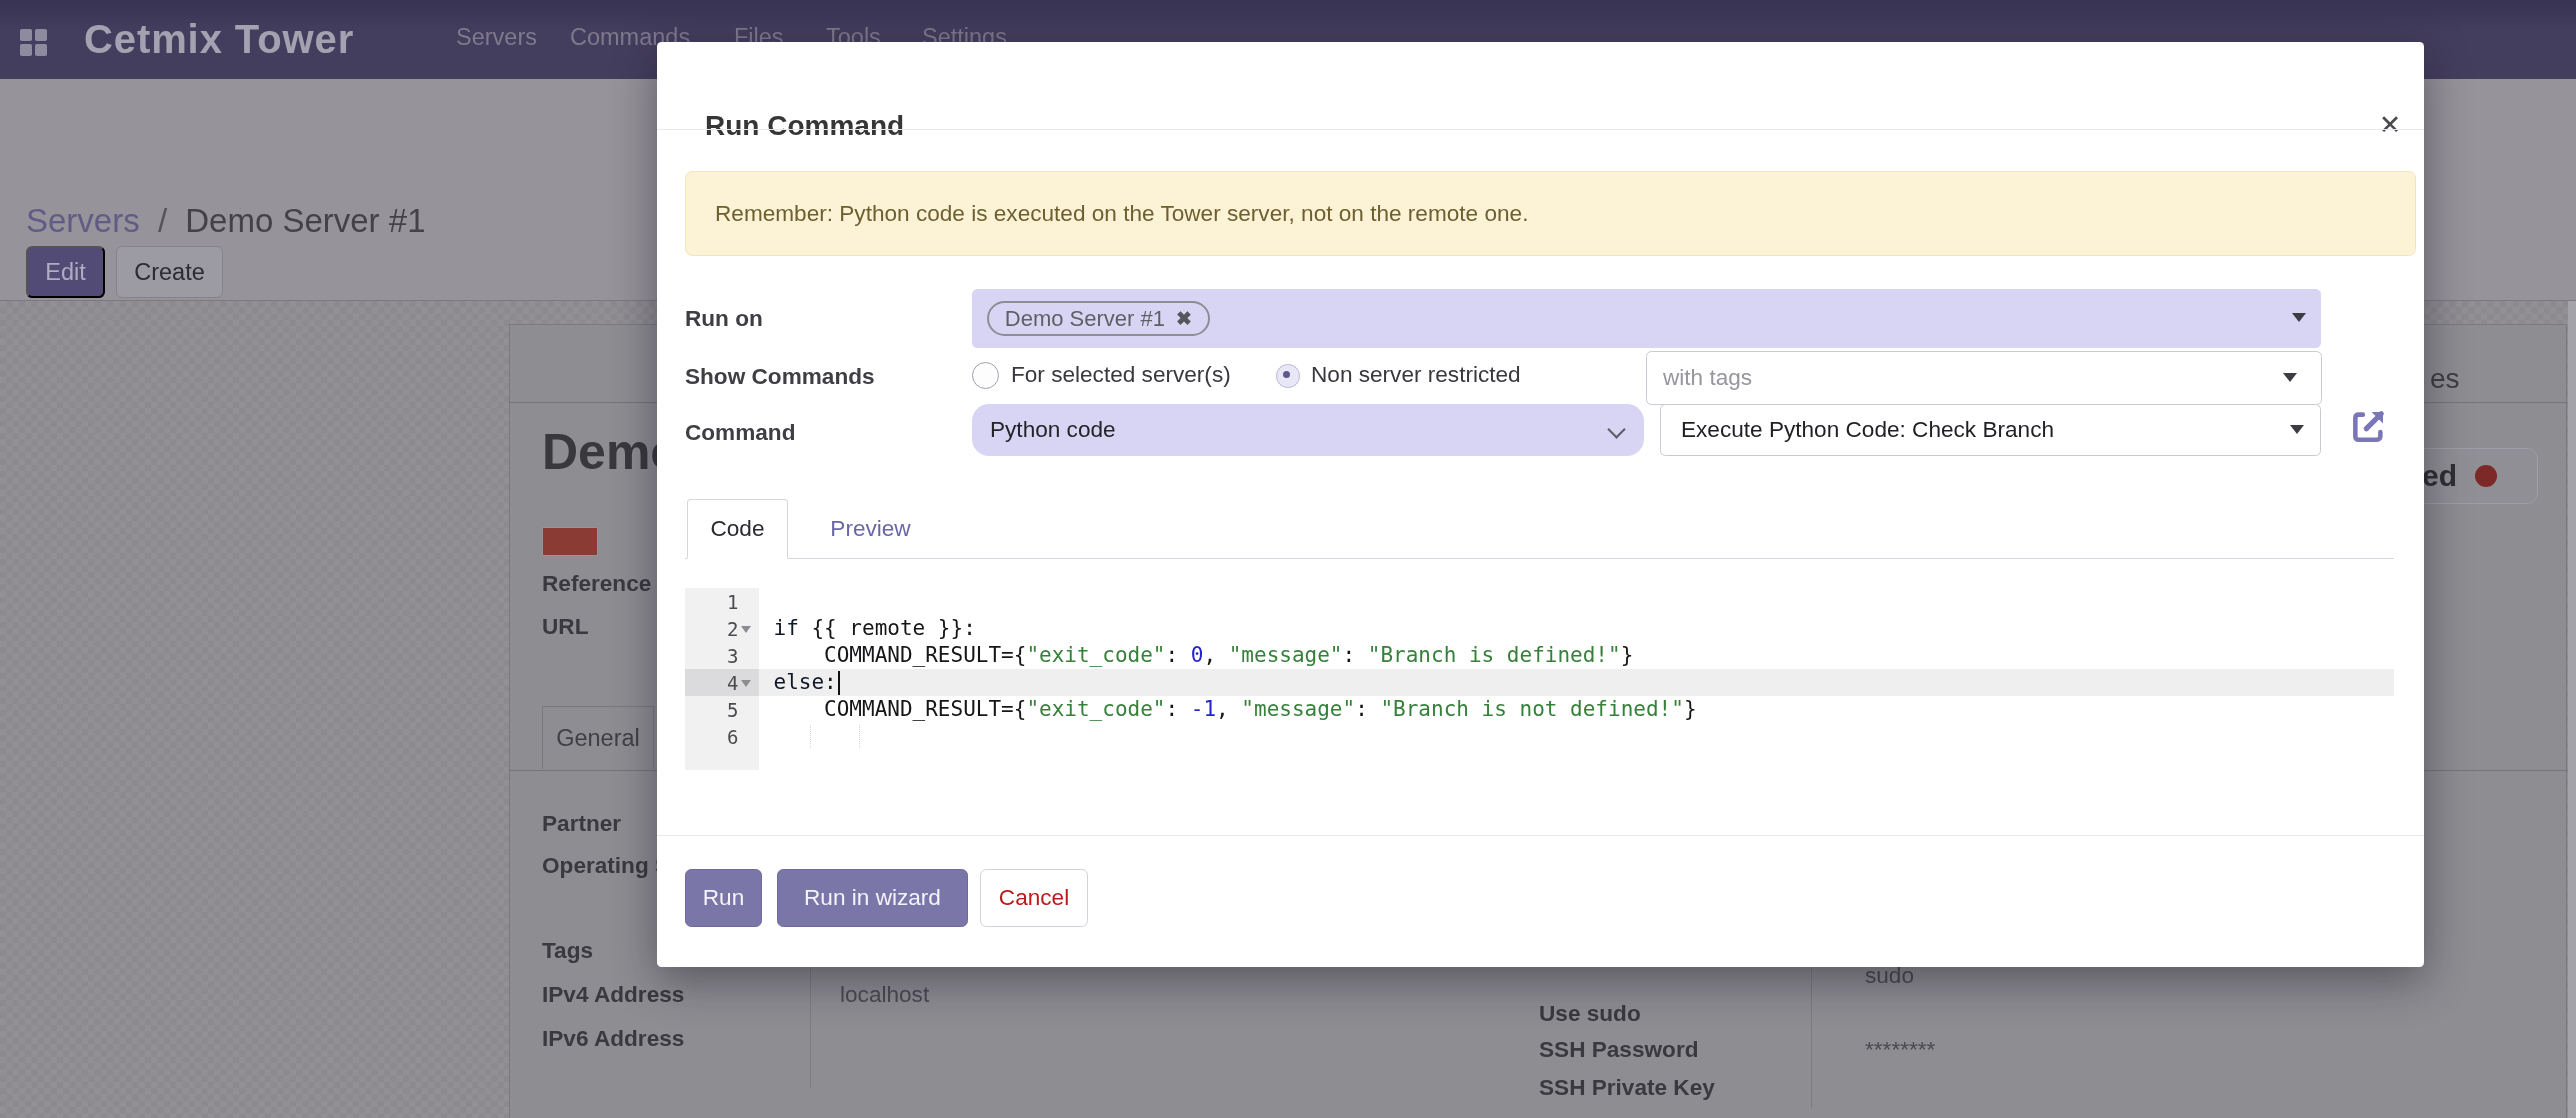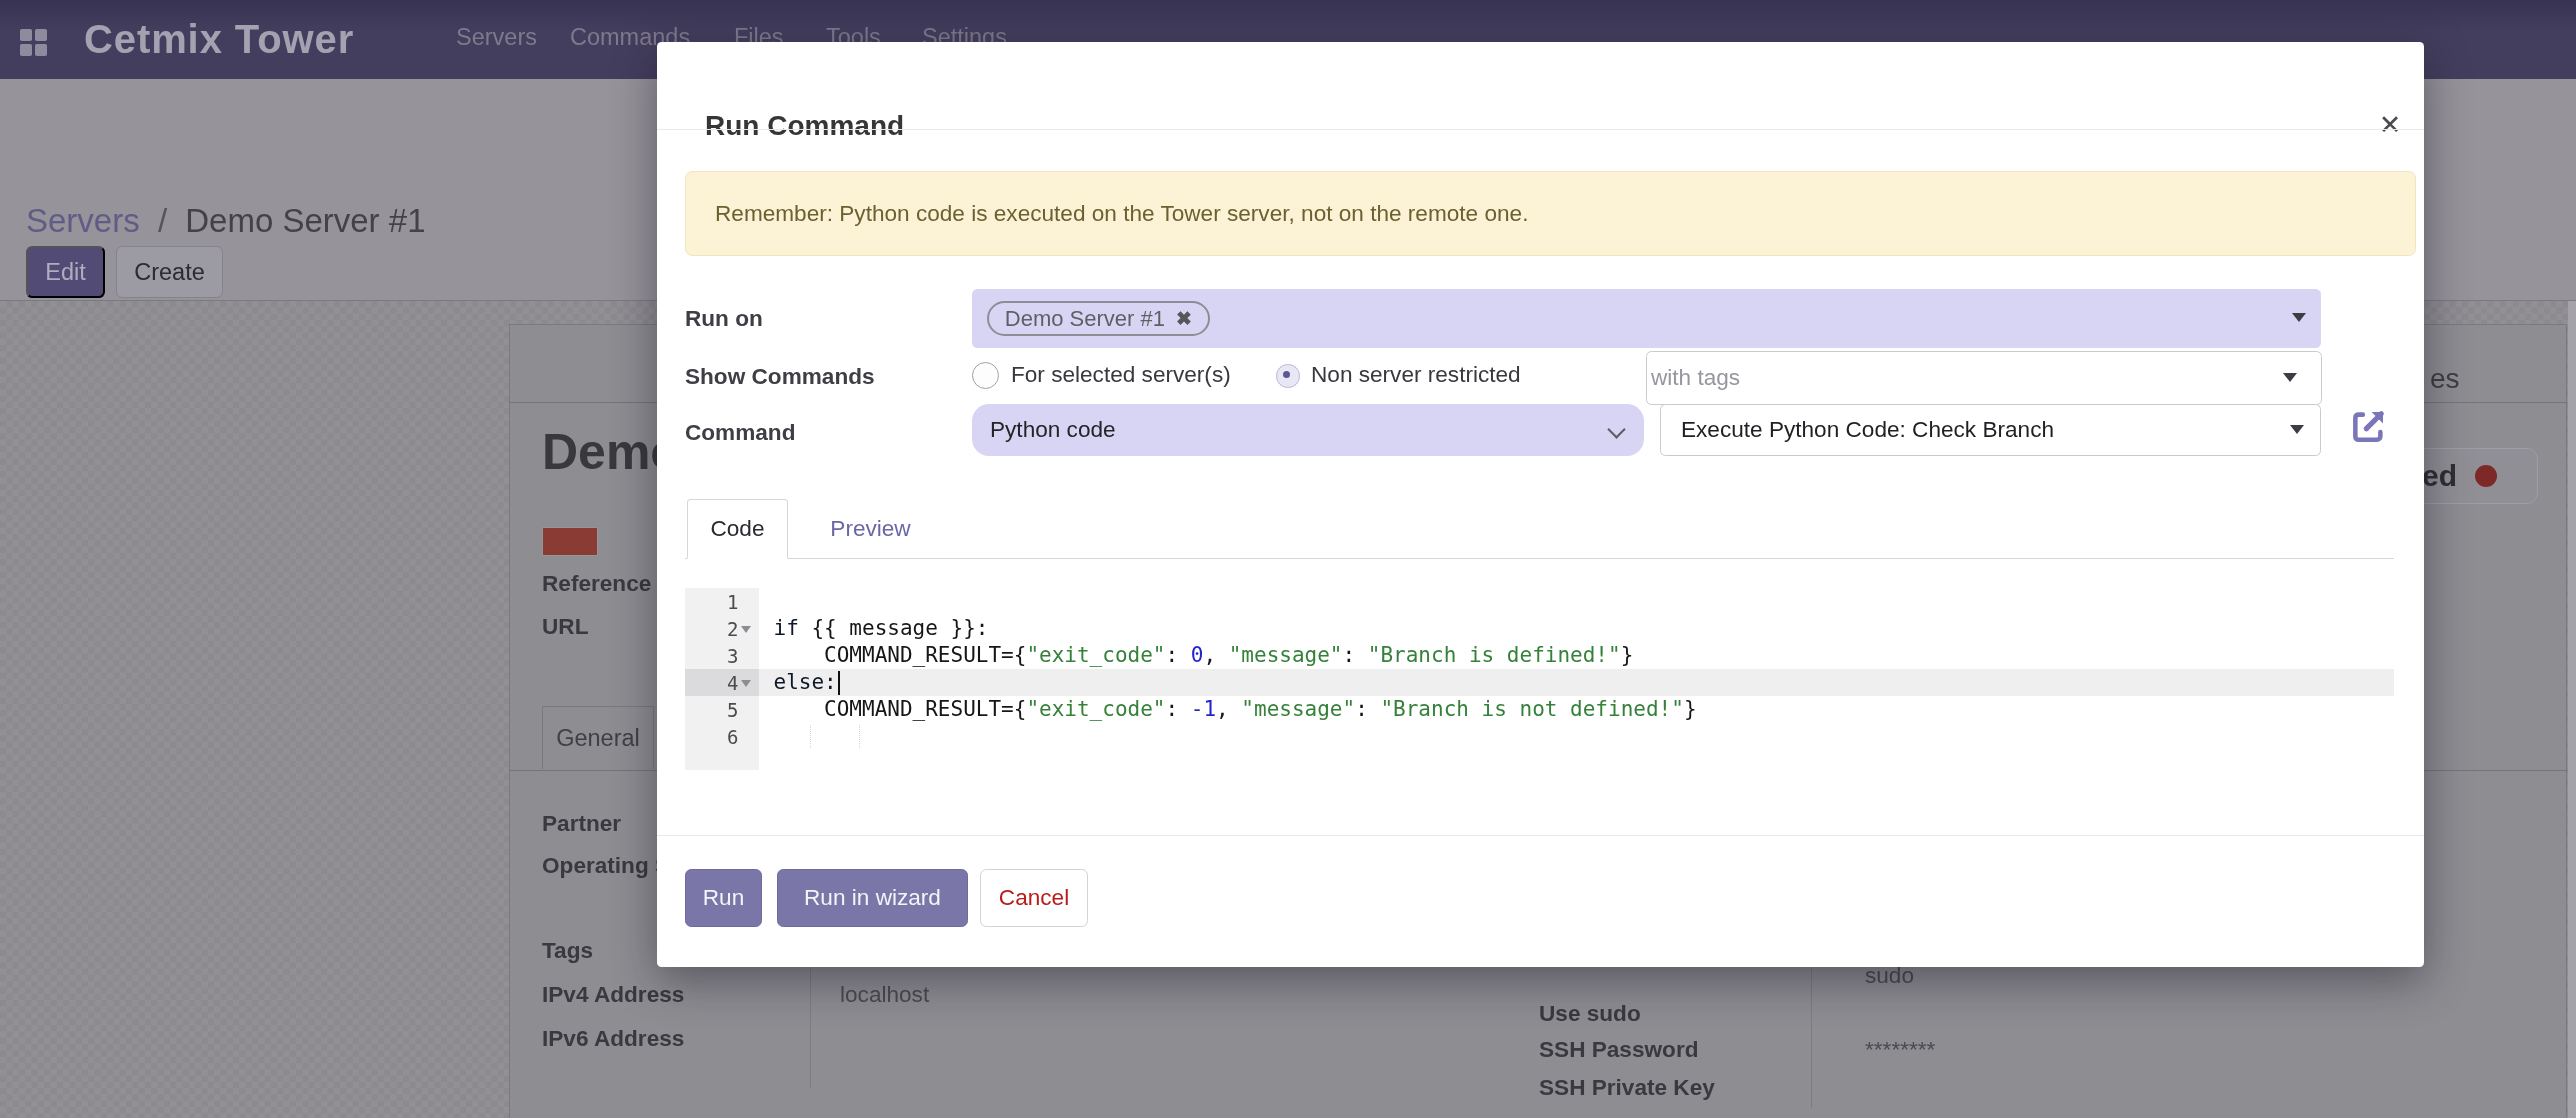--- a/index.html
+++ b/index.html
@@ -57,21 +57,21 @@
   #runon-tag{display:inline-flex;align-items:center;gap:11px;border:2.7px solid #8e8d96;border-radius:22px;padding:2.7px 16.3px;background:transparent;}
   #runon-tag .tag-txt{font-size:22px;color:#5f5f66;}
   #runon-tag .tag-x{font-size:19px;font-weight:700;color:#55555c;}
   .caret{position:absolute;width:0;height:0;border-left:7.2px solid transparent;border-right:7.2px solid transparent;border-top:9px solid #3c3c42;}
   .radio{position:absolute;border-radius:50%;box-sizing:border-box;}
   #radio1{left:315px;top:320px;width:27px;height:27px;border:1.8px solid #a0a0a8;background:#fdfdfe;}
   #radio2{left:619px;top:322px;width:23.5px;height:23.5px;border:1.8px solid #b9b7d8;background:#e8e7f6;}
   #radio2 i{position:absolute;left:6.3px;top:6.3px;width:7.2px;height:7.2px;border-radius:50%;background:#5c5890;}
   .radio-label{position:absolute;font-size:22.6px;color:#38383e;white-space:nowrap;}
   .select{position:absolute;box-sizing:border-box;border:0.9px solid #c9c9d2;border-radius:5.4px;background:#fff;display:flex;align-items:center;}
-  #tags-select{left:989px;top:309px;width:676px;height:54px;padding-left:4px;}
+  #tags-select{left:989px;top:309px;width:676px;height:54px;padding-left:16px;}
   #tags-select span{font-size:22.6px;color:#96969e;}
   #cmd-type-select{left:315px;top:362px;width:672px;height:52px;background:#d8d5f4;border:none;border-radius:17px;padding-left:18px;}
   #cmd-type-select span{font-size:22.6px;color:#232328;}
   .chevron{position:absolute;width:11px;height:11px;border-right:2.7px solid #5c5c64;border-bottom:2.7px solid #5c5c64;transform:rotate(45deg);}
   #cmd-select{left:1003px;top:362px;width:661px;height:52px;padding-left:20px;}
   #cmd-select span{font-size:22.6px;color:#1f1f24;white-space:nowrap;overflow:hidden;}
   #ext-link-icon{left:1691px;top:363px;width:42px;height:42px;}
   
   #tab-underline{left:28px;top:516px;width:1709px;height:0.9px;background:#d6d6de;}
   #tab-code{left:30px;top:457px;width:101px;height:60px;background:#fff;border:0.9px solid #d6d6de;border-bottom:0.9px solid #fff;border-radius:3.6px 3.6px 0 0;box-sizing:border-box;display:flex;align-items:center;justify-content:center;font-size:22.6px;color:#2a2a30;}
@@ -253,21 +253,21 @@
           <span class="g-num">5</span>
           <span class="fold"></span>
         </div>
         <div class="g-row">
           <span class="g-num">6</span>
           <span class="fold"></span>
         </div>
       </div>
     <div id="code-area" class="abs">
         <div class="c-line"></div>
-        <div class="c-line"><span class="tok-k">if</span><span class="tok-d"> {{ message }}:</span></div>
+        <div class="c-line"><span class="tok-k">if</span><span class="tok-d"> {{ remote }}:</span></div>
         <div class="c-line"><span class="tok-d">    COMMAND_RESULT={</span><span class="tok-s">"exit_code"</span><span class="tok-d">: </span><span class="tok-n">0</span><span class="tok-d">, </span><span class="tok-s">"message"</span><span class="tok-d">: </span><span class="tok-s">"Branch is defined!"</span><span class="tok-d">}</span></div>
         <div class="c-line active"><span class="tok-k">else</span><span class="tok-d">:</span><span class="cursor"></span></div>
         <div class="c-line"><span class="tok-d">    COMMAND_RESULT={</span><span class="tok-s">"exit_code"</span><span class="tok-d">: </span><span class="tok-n">-1</span><span class="tok-d">, </span><span class="tok-s">"message"</span><span class="tok-d">: </span><span class="tok-s">"Branch is not defined!"</span><span class="tok-d">}</span></div>
         <div class="c-line"><i class="guide" style="left: 51px;"></i><i class="guide" style="left: 100px;"></i></div>
       </div>
 
     <div id="footer-border" class="abs"></div>
     <button id="run-btn" class="m-btn">Run</button>
     <button id="wizard-btn" class="m-btn">Run in wizard</button>
     <button id="cancel-btn" class="m-btn">Cancel</button>

